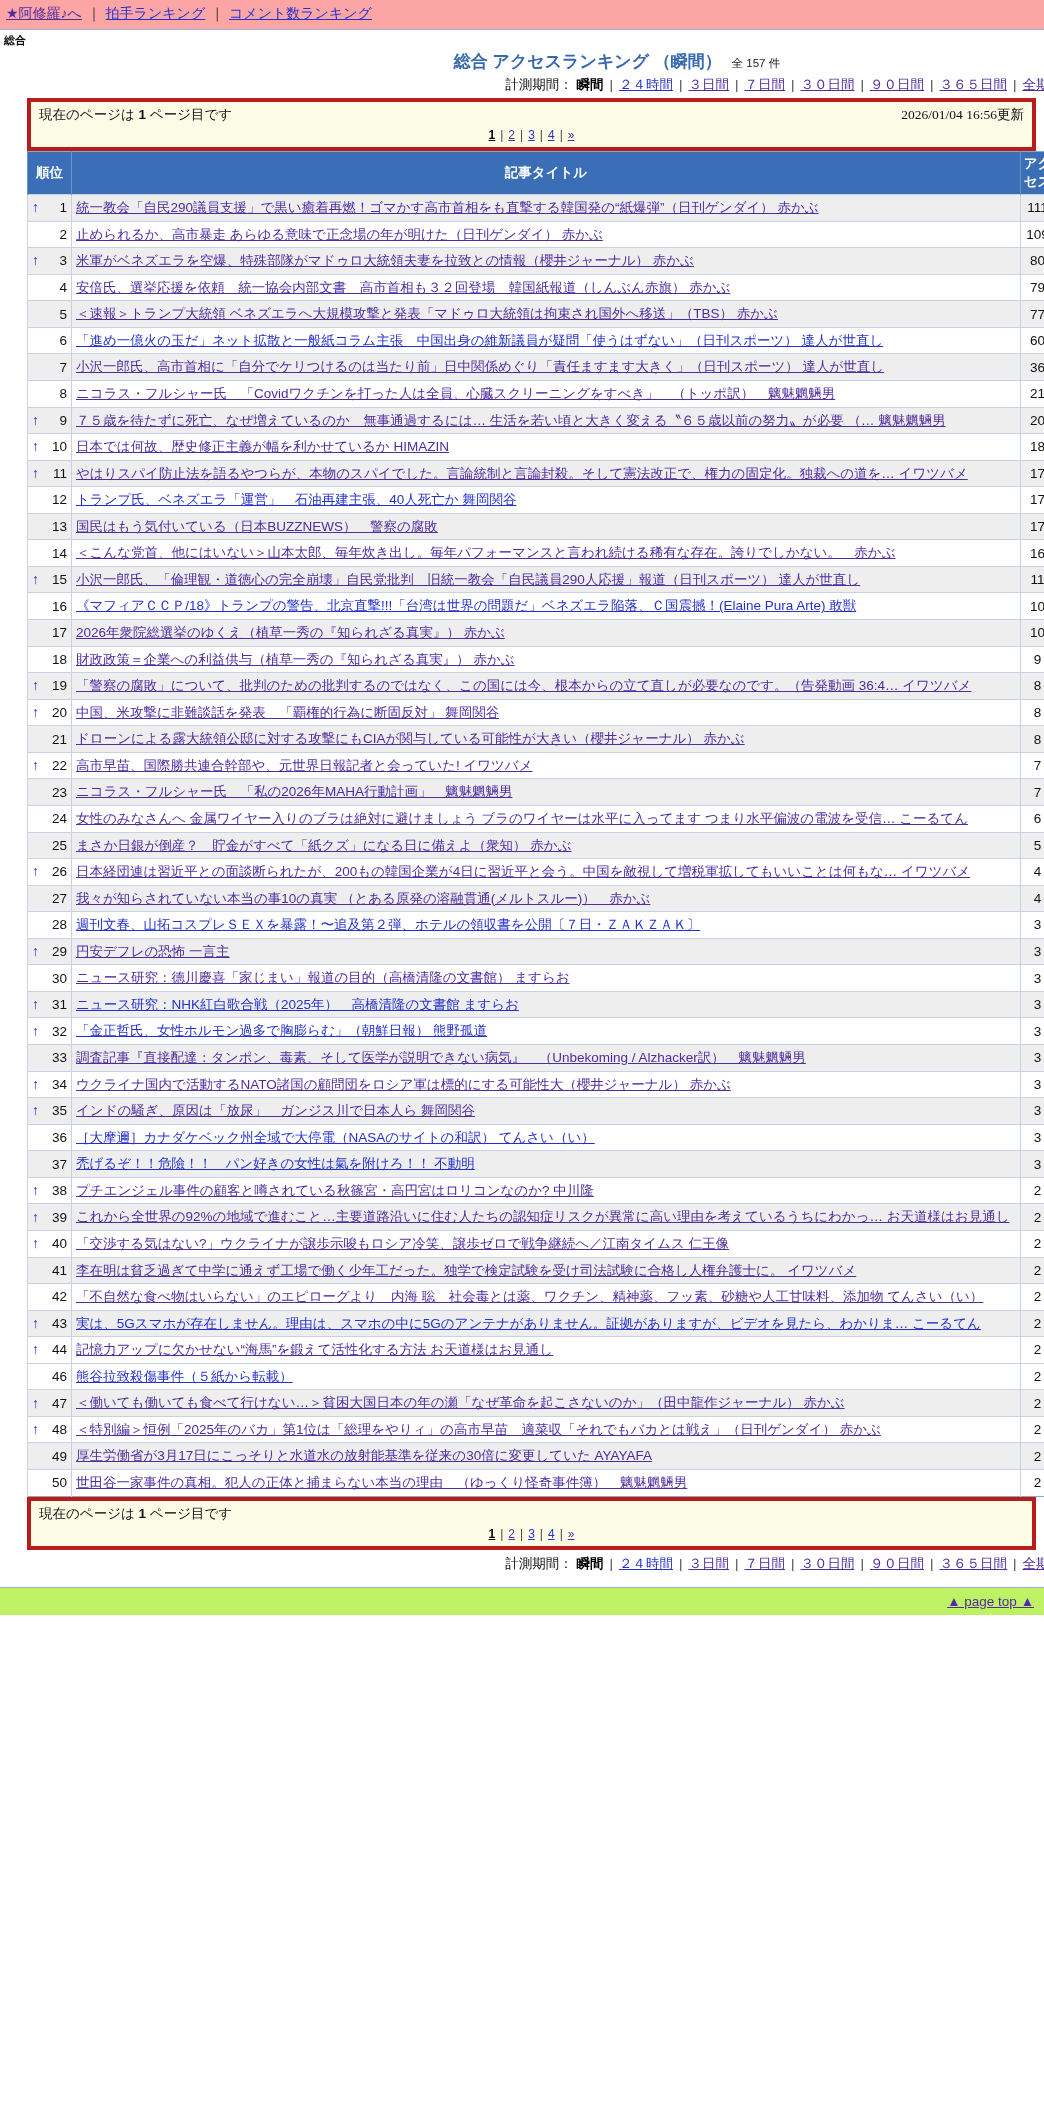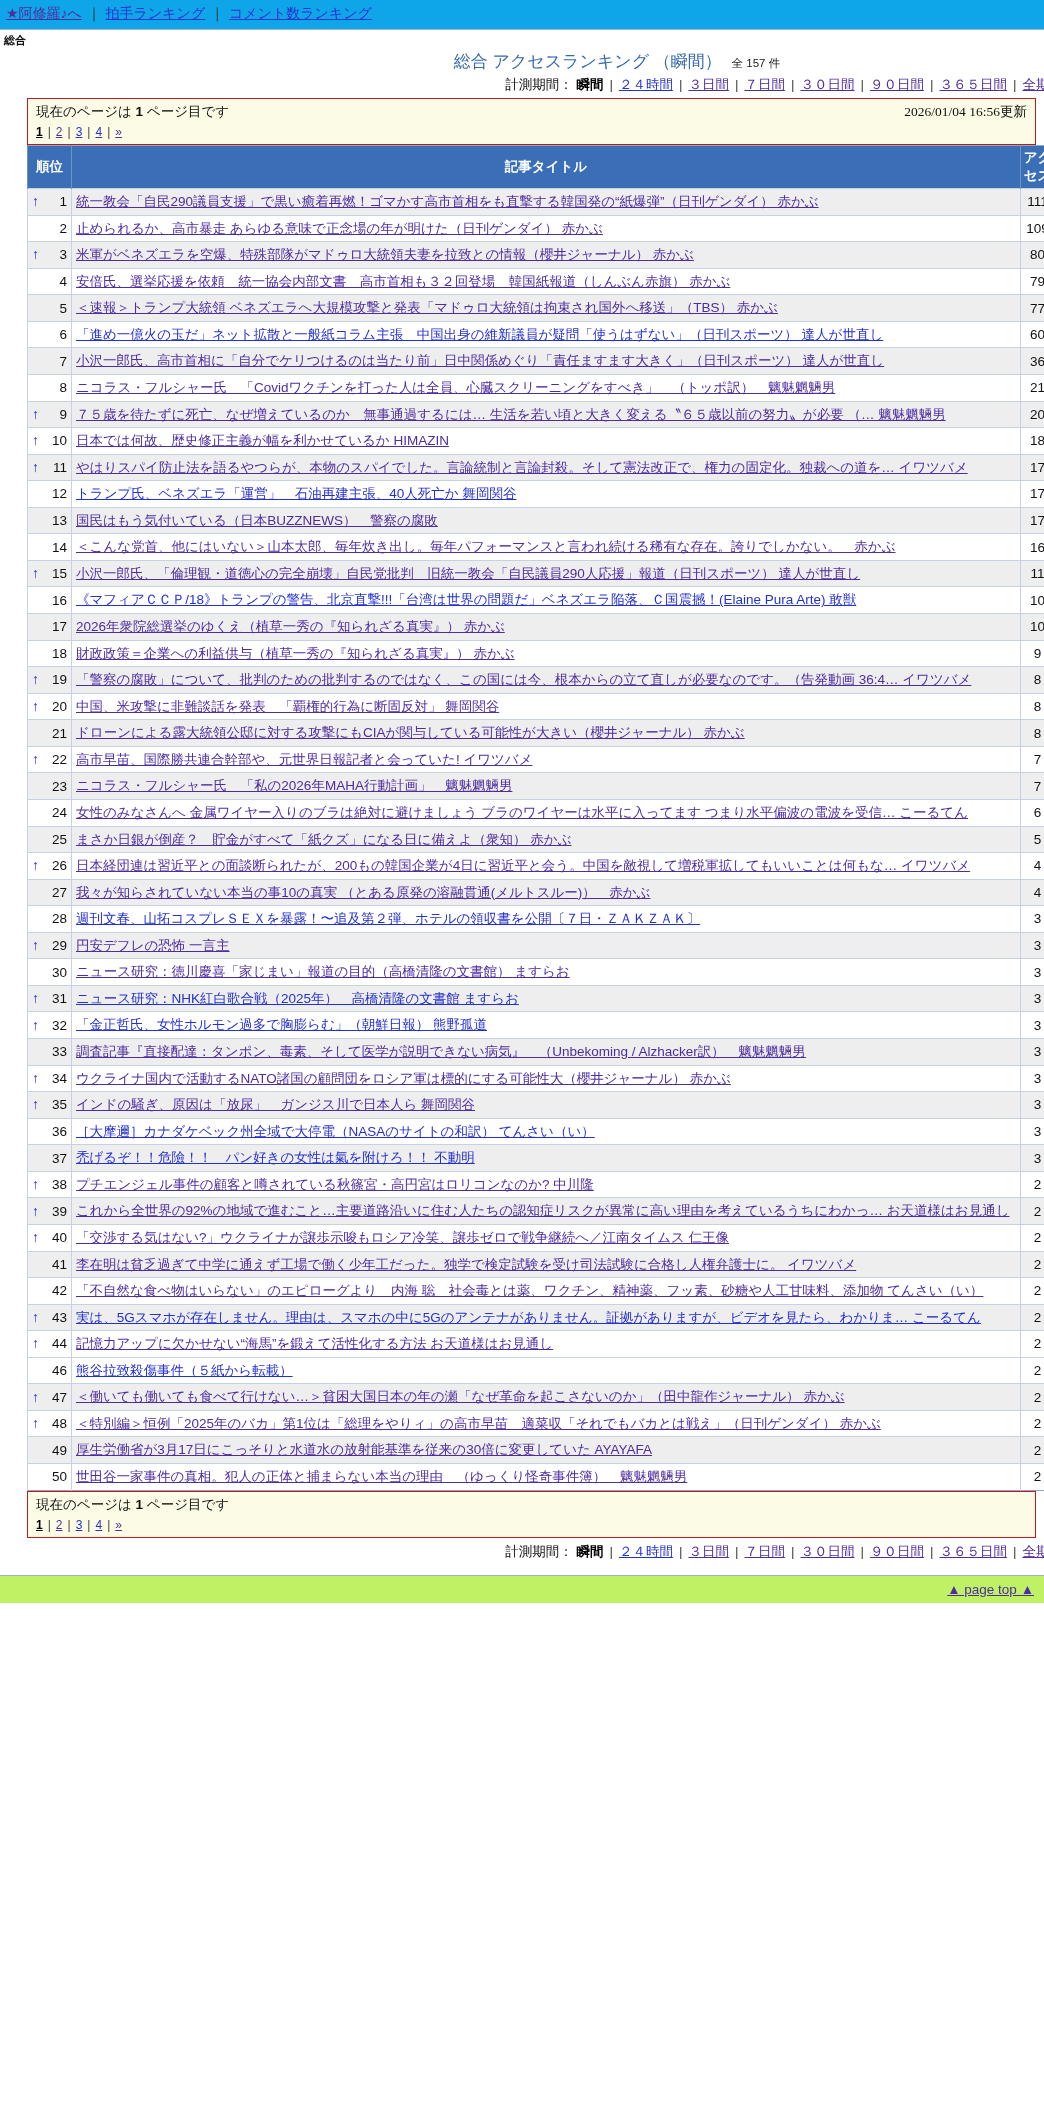--- a/index.html
+++ b/index.html
@@ -9,61 +9,62 @@
     background: #ffffff;
     font-family: "Liberation Sans", "DejaVu Sans", sans-serif;
     font-size: 13.5px;
     color: #111;
   }
   a { text-decoration: underline; cursor: pointer; }
   .purple { color: #4f2d9f; }
   .blue { color: #2531cd; }
 
   .topbar {
-    background: #0ea5e9;
+    background: #fca5a5;
     padding: 5px 6px 6px 6px;
     font-size: 14px;
     border-bottom: 1px solid #9fb0ca;
   }
   .topbar .sep { color: #222; margin: 0 5px; }
 
   .category-label {
     font-size: 11px;
     font-weight: bold;
     padding: 3px 4px 0 4px;
   }
 
   .title-line {
     text-align: center;
     transform: translateX(95px);
     padding-top: 2px;
   }
   .title-main {
     font-size: 17px;
-    font-weight: normal;
+    font-weight: bold;
     color: #3568ad;
   }
   .title-count { font-size: 11.5px; color: #222; margin-left: 6px; }
 
   .period-line {
     width: 1036px;
     text-align: right;
     font-size: 13.5px;
     padding: 3px 0 4px 0;
   }
   .period-line .plabel { color: #111; }
   .period-line b { color: #000; }
   .period-line .sep { color: #444; margin: 0 6px; }
 
   .content { padding: 0 8px; margin-left: 19px; }
 
   .pagebar {
     background: #fbfbe6;
-    border: 1px solid #b91c1c;
+    border: 4px solid #b91c1c;
     padding: 4px 8px 5px 8px;
+    text-align: center;
   }
   .pagebar .line1 { display: flex; justify-content: space-between; }
   .pagebar .updated { color: #111; font-family: Liberation Serif, serif; }
   .pagebar b.curpage { font-weight: bold; }
   .pagination { margin-top: 4px; font-size: 12px; }
   .pagination .cur { font-weight: bold; color: #000; text-decoration: underline; }
   .pagination .sep { color: #444; margin: 0 5px; }
 
   table.ranking {
     width: 1028px;

